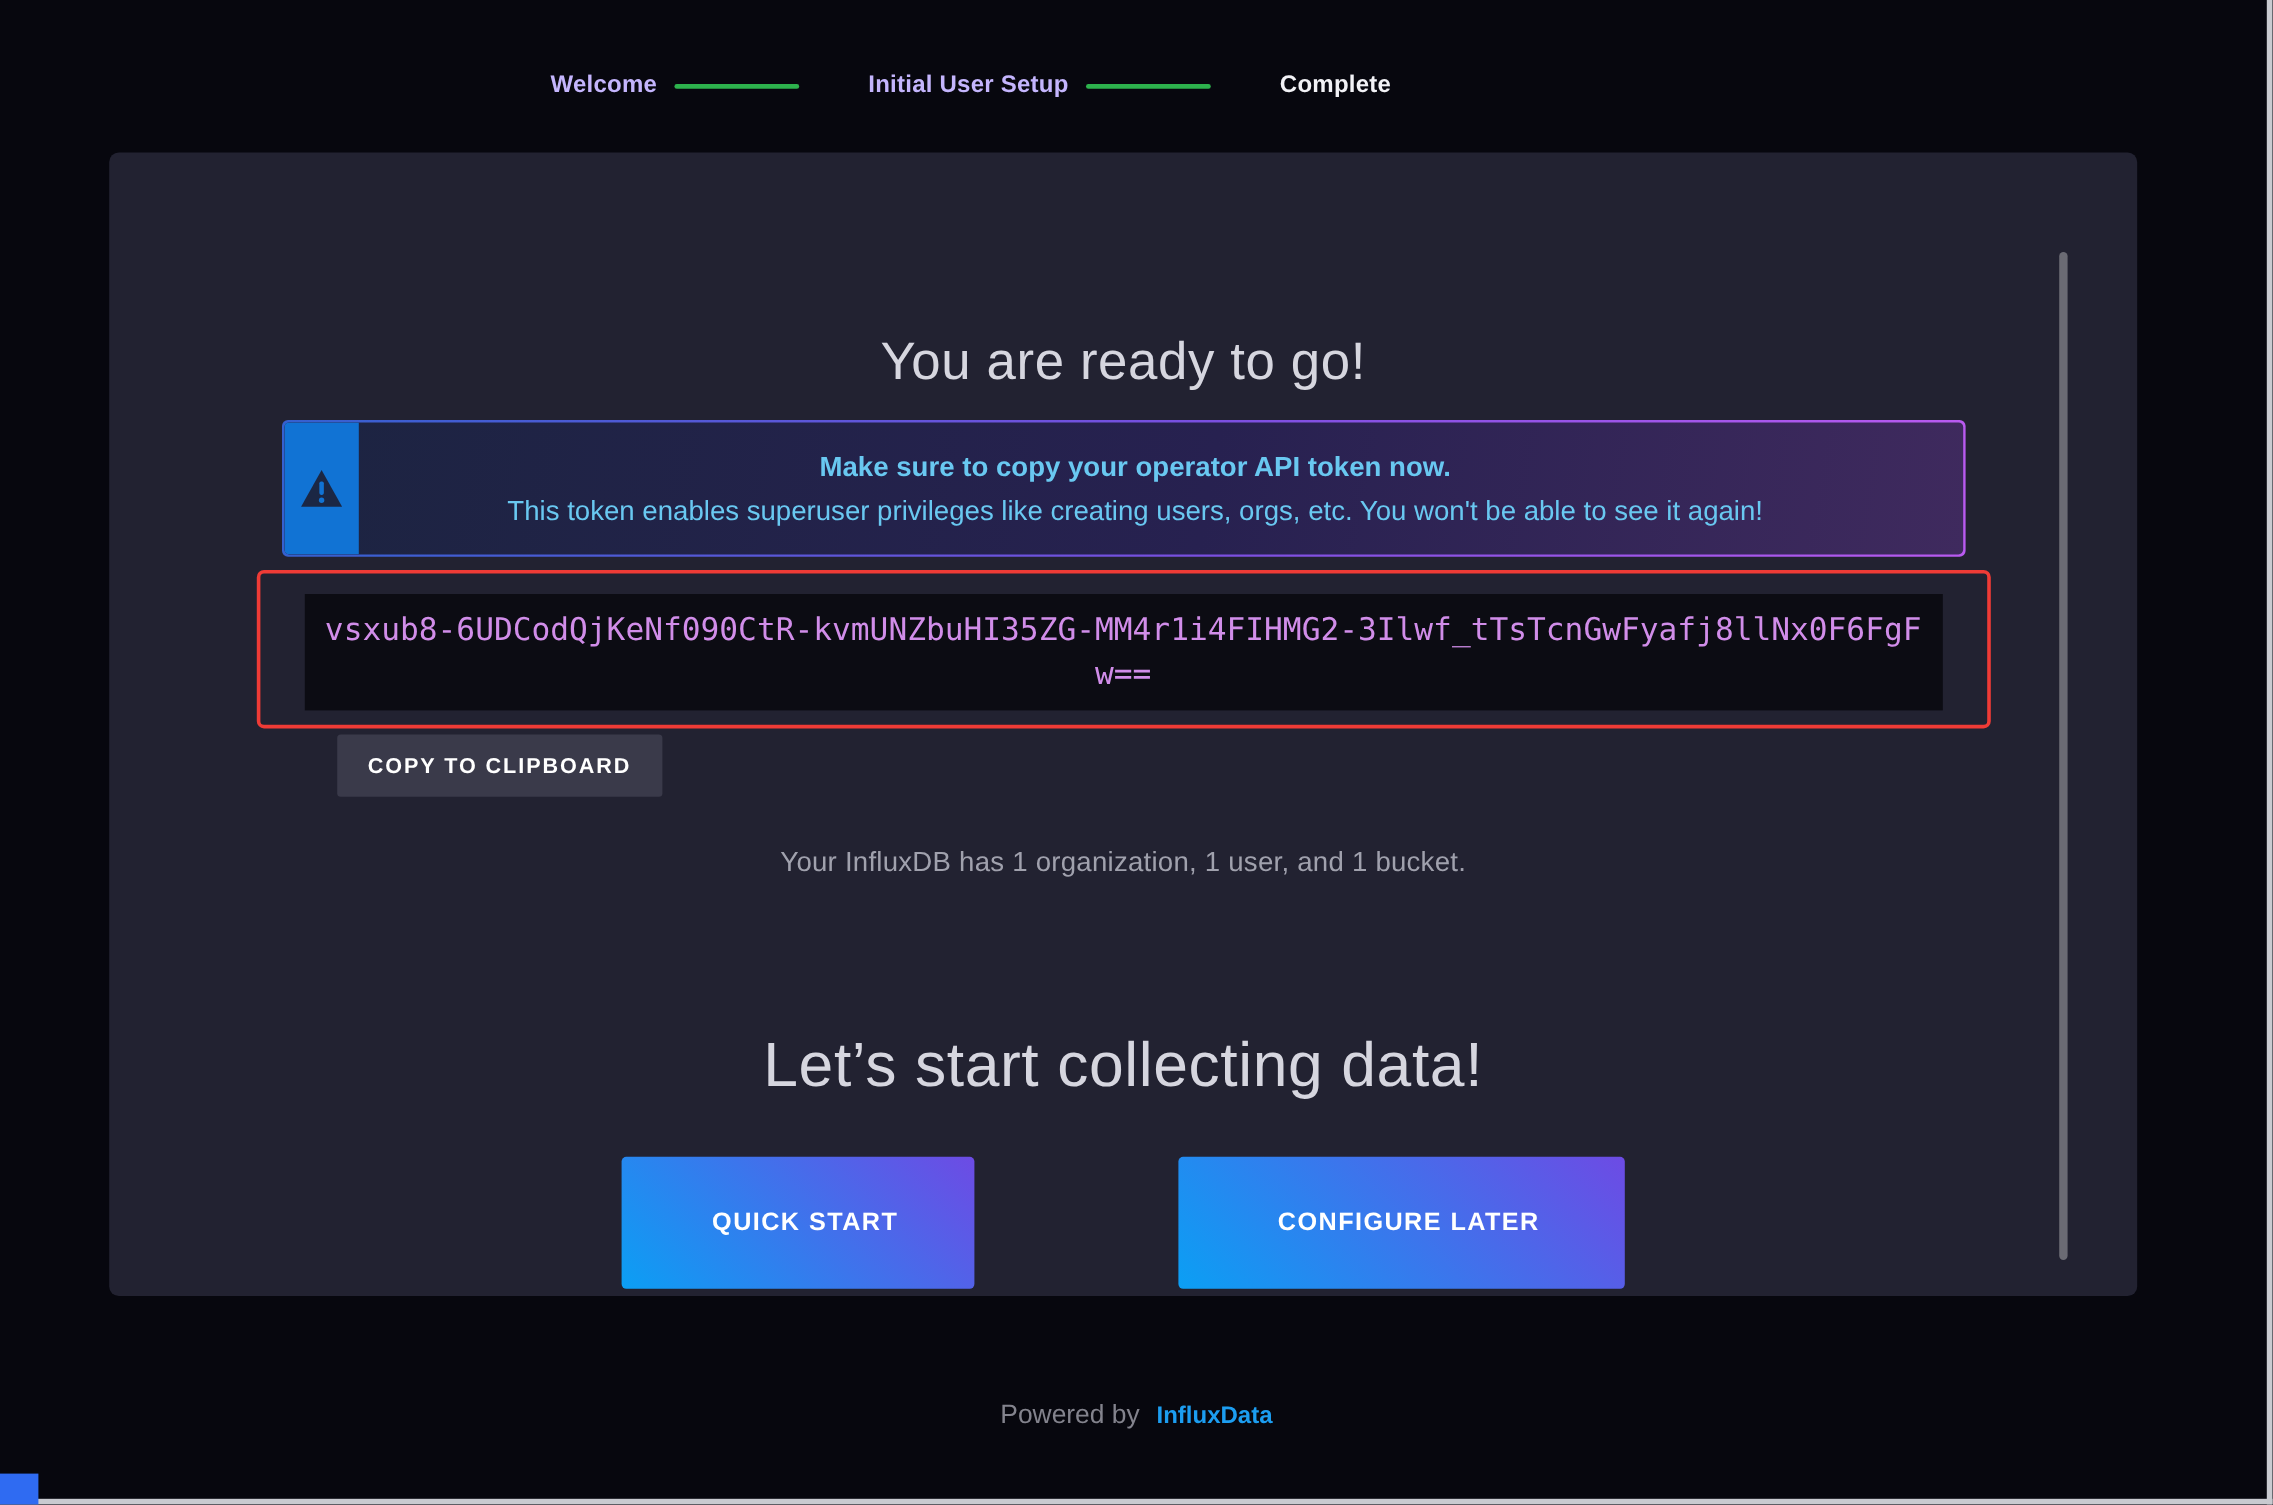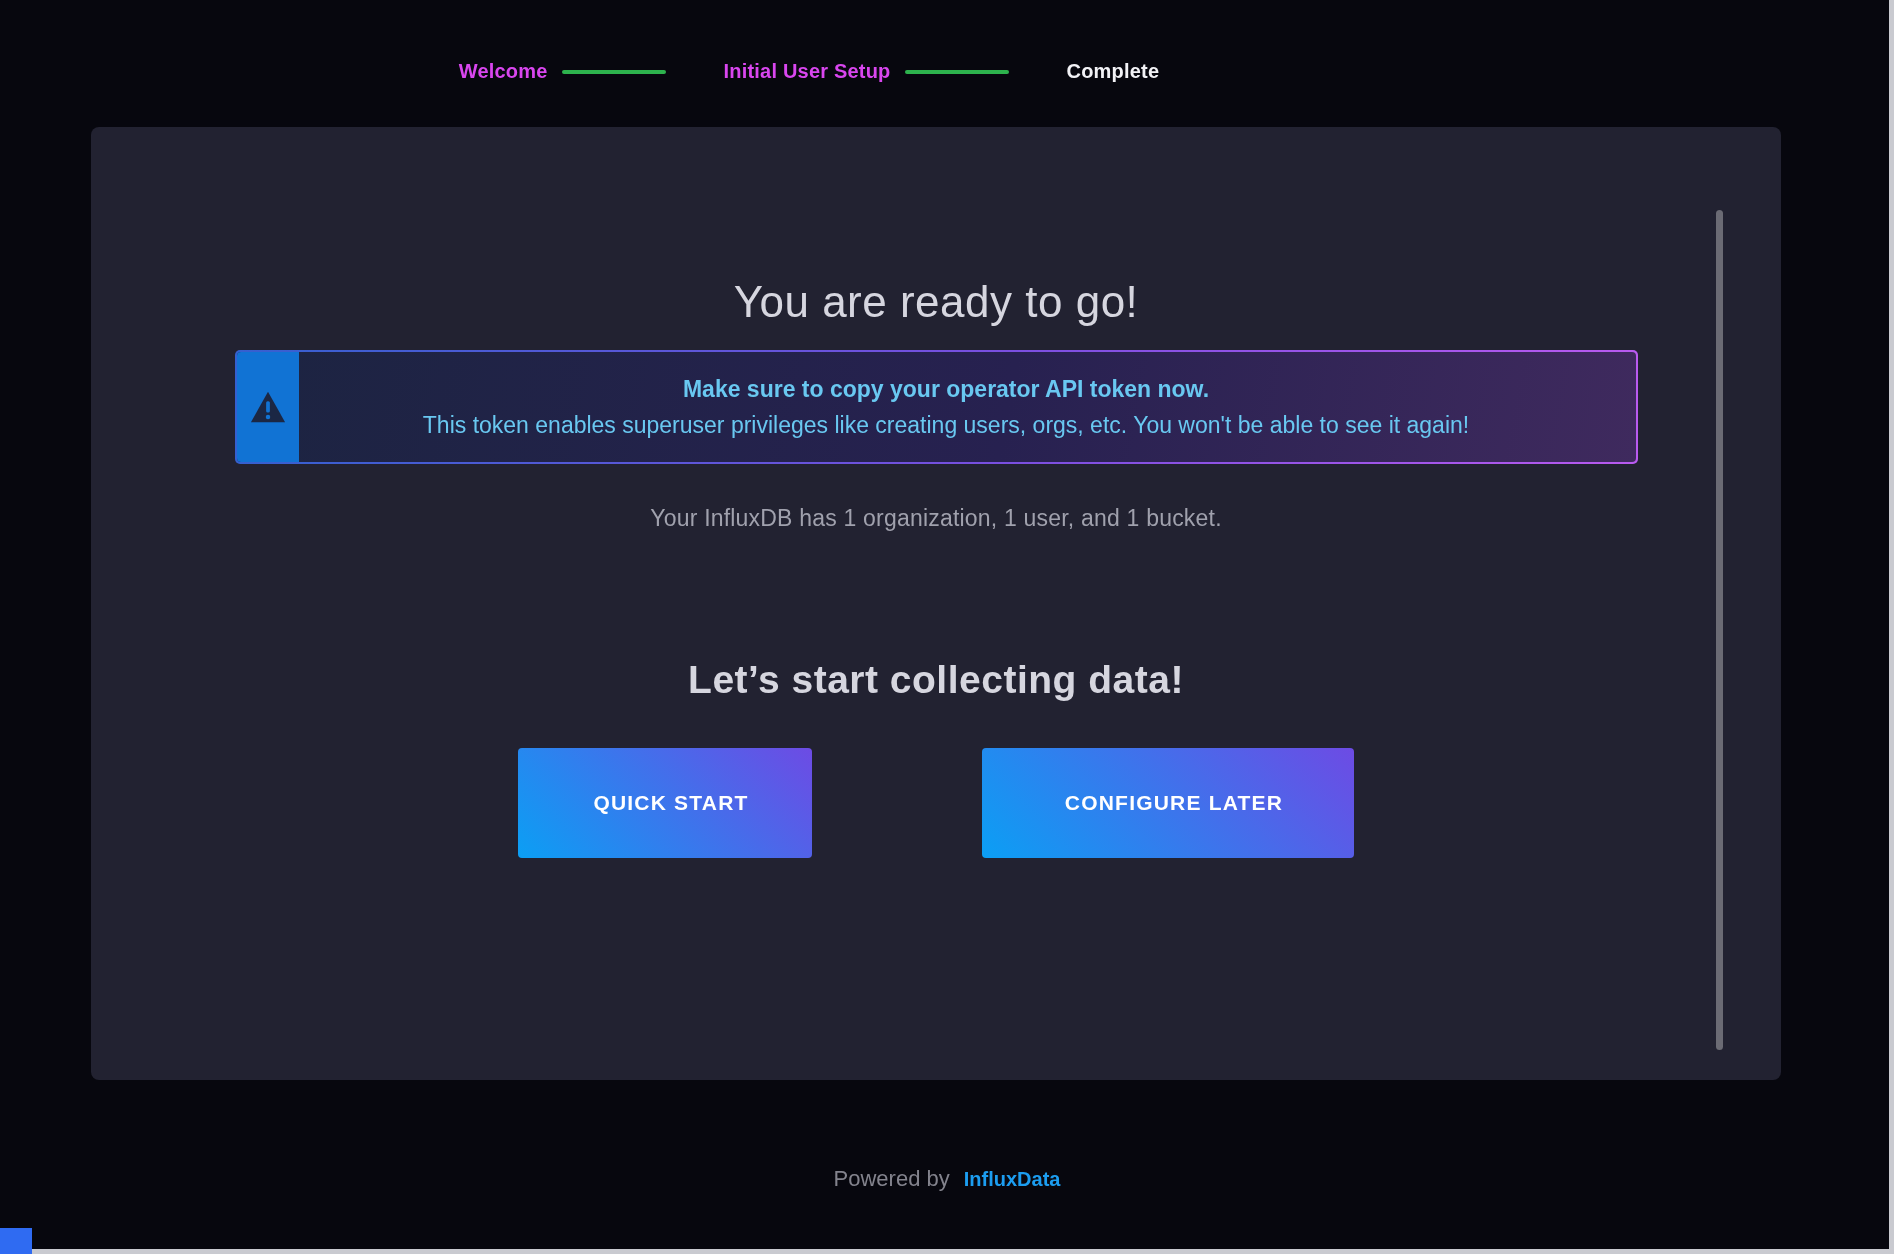--- a/index.html
+++ b/index.html
@@ -22,21 +22,21 @@
     justify-content: center;
   }
   .stepper-inner {
     display: flex;
     align-items: center;
     transform: translateX(-138px);
   }
   .step-label {
     font-size: 20px;
     font-weight: bold;
-    color: #d946ef;
+    color: #c4b5fd;
     letter-spacing: 0.2px;
     white-space: nowrap;
   }
   .step-label.current { color: #f2f2f6; }
   .step-line {
     width: 104px;
     height: 4px;
     border-radius: 2px;
     background: #2db24d;
     margin: 0 58px 0 14px;
@@ -160,22 +160,22 @@
 
   .summary {
     margin-top: 41px;
     font-size: 23px;
     color: #a0a1ad;
     letter-spacing: 0.2px;
   }
 
   .collect-title {
     margin-top: 126px;
-    font-size: 39px;
-    font-weight: 700;
+    font-size: 52px;
+    font-weight: 400;
     color: #d6d6df;
     letter-spacing: 0.5px;
   }
 
   
   .actions {
     margin-top: 46px;
     display: flex;
     align-items: center;
   }
@@ -265,20 +265,29 @@
             <circle cx="12" cy="17.6" r="1.5" fill="#1173d4"></circle>
           </svg>
         </div>
         <div class="alert-text">
           <div class="alert-title">Make sure to copy your operator API token now.</div>
           <div class="alert-body">This token enables superuser privileges like creating users, orgs, etc. You won't be able to see it again!</div>
         </div>
       </div>
     </div>
 
+    <div class="token-region">
+      <div class="token-annotated">
+        <div class="token-box">
+          <div class="token-text">vsxub8-6UDCodQjKeNf090CtR-kvmUNZbuHI35ZG-MM4r1i4FIHMG2-3Ilwf_tTsTcnGwFyafj8llNx0F6FgFw==</div>
+        </div>
+        <div class="red-annotation"></div>
+      </div>
+      <button class="copy-btn">COPY TO CLIPBOARD</button>
+    </div>
 
     <div class="summary">Your InfluxDB has 1 organization, 1 user, and 1 bucket.</div>
 
     <h2 class="collect-title">Let’s start collecting data!</h2>
 
     <div class="actions">
       <button class="action-btn action-quick">QUICK START</button>
       <button class="action-btn action-later">CONFIGURE LATER</button>
     </div>
 

